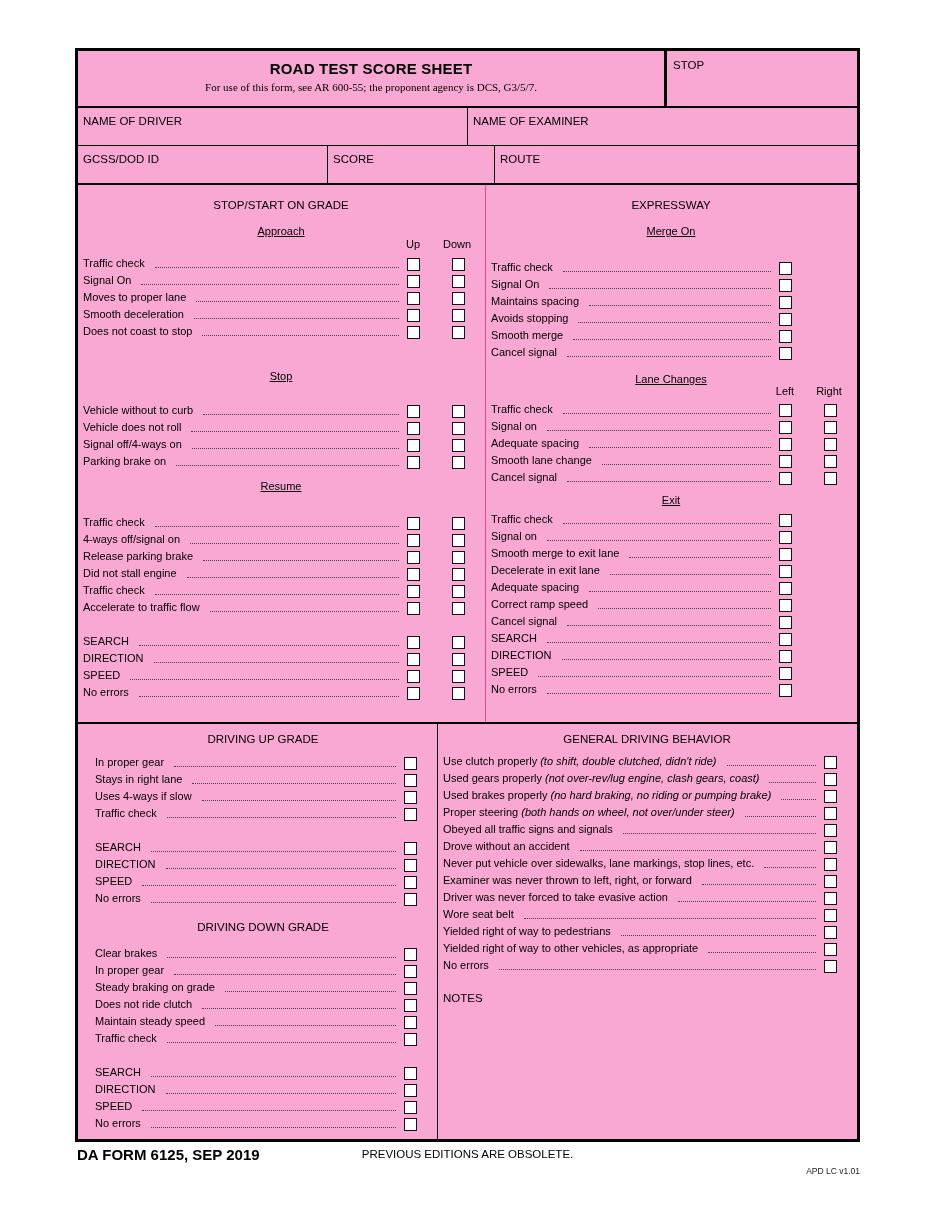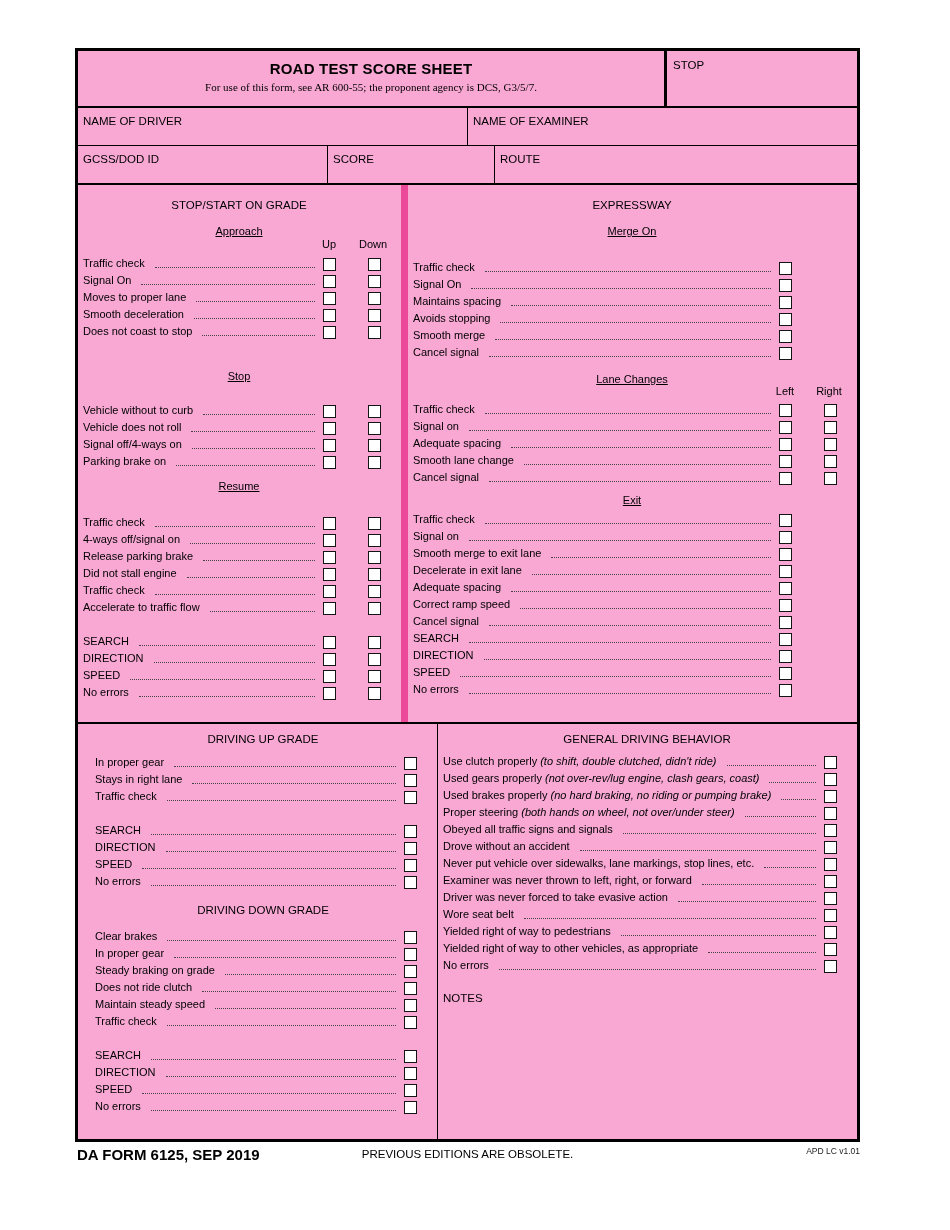--- a/index.html
+++ b/index.html
@@ -21,21 +21,21 @@
   .c-exam { flex:1; }
   .c-id { width:250px; border-right:1px solid #000; }
   .c-score { width:167px; border-right:1px solid #000; }
   .c-route { flex:1; }
   .cl { font-size:11.5px; }
 
   
   .half-top { display:flex; height:539px; border-bottom:2px solid #000; }
   .half-bottom { display:flex; height:415px;margin-left:12px; }
   .col { padding:0 6px 0 5px; }
-  .col.tl { width:330px; border-right:7px solid #ec4899; }
+  .col.tl { width:408px; border-right:1px solid #ec4899; }
   .col.tr { flex:1; }
   .col.bl { width:348px; border-right:1px solid #000; }
   .col.br { flex:1; }
 
   .sec-title { text-align:center; font-size:11.5px; padding-top:14px; }
   .half-bottom .sec-title { padding-top:9px; }
   .subhead { text-align:center; font-size:11px; text-decoration:underline; }
   .colheads { display:flex; justify-content:flex-end; font-size:11px; }
   .colheads span { width:44px; text-align:center; }
 
@@ -49,21 +49,21 @@
   .boxes.pair { width:58px; justify-content:space-between; }
   .boxes.first { width:58px; justify-content:flex-start; }
   .cb { width:13px; height:13px; border:1.5px solid #141414; background:#fff; display:inline-block; margin-bottom:1px; }
 
   .notes { margin-top:14px; }
 
   
   .footer { position:relative; margin-top:4px; height:20px; }
   .f-left { position:absolute; left:2px; top:0; font-size:15px; font-weight:bold; }
   .f-center { position:absolute; left:0; right:0; top:2px; text-align:center; font-size:11.5px; }
-  .f-right { position:absolute; right:0; top:0; font-size:8.5px; color:#222; }
+  .f-right { position:absolute; right:0; top:20px; font-size:8.5px; color:#222; }
 </style>
 </head>
 <body>
 
 <div class="sheet">
   <div class="formbox">
 
     <div class="r1">
       <div class="title-cell">
         <div class="title">ROAD TEST SCORE SHEET</div>
@@ -454,20 +454,27 @@
               </span>
             </div>
             <div class="row">
               <span class="lbl">Stays in right lane</span>
               <span class="dots"></span>
               <span class="boxes right">
                 <span class="cb"></span>
               </span>
             </div>
             <div class="row">
+              <span class="lbl">Uses 4-ways if slow</span>
+              <span class="dots"></span>
+              <span class="boxes right">
+                <span class="cb"></span>
+              </span>
+            </div>
+            <div class="row">
               <span class="lbl">Traffic check</span>
               <span class="dots"></span>
               <span class="boxes right">
                 <span class="cb"></span>
               </span>
             </div>
             <div class="row gap">
               <span class="lbl">SEARCH</span>
               <span class="dots"></span>
               <span class="boxes right">

